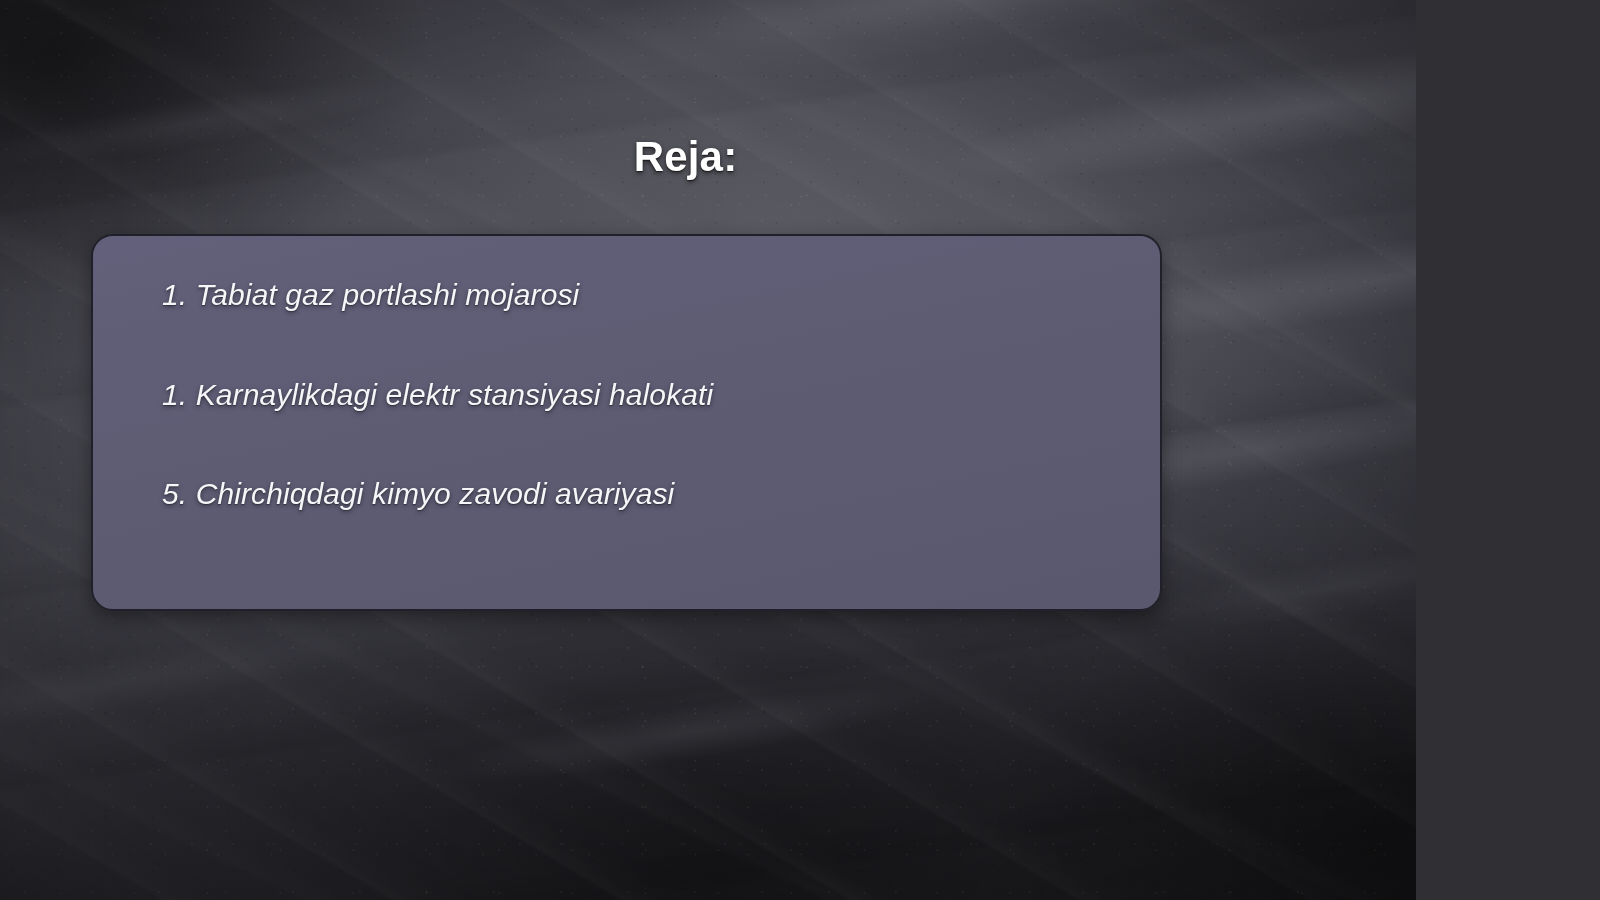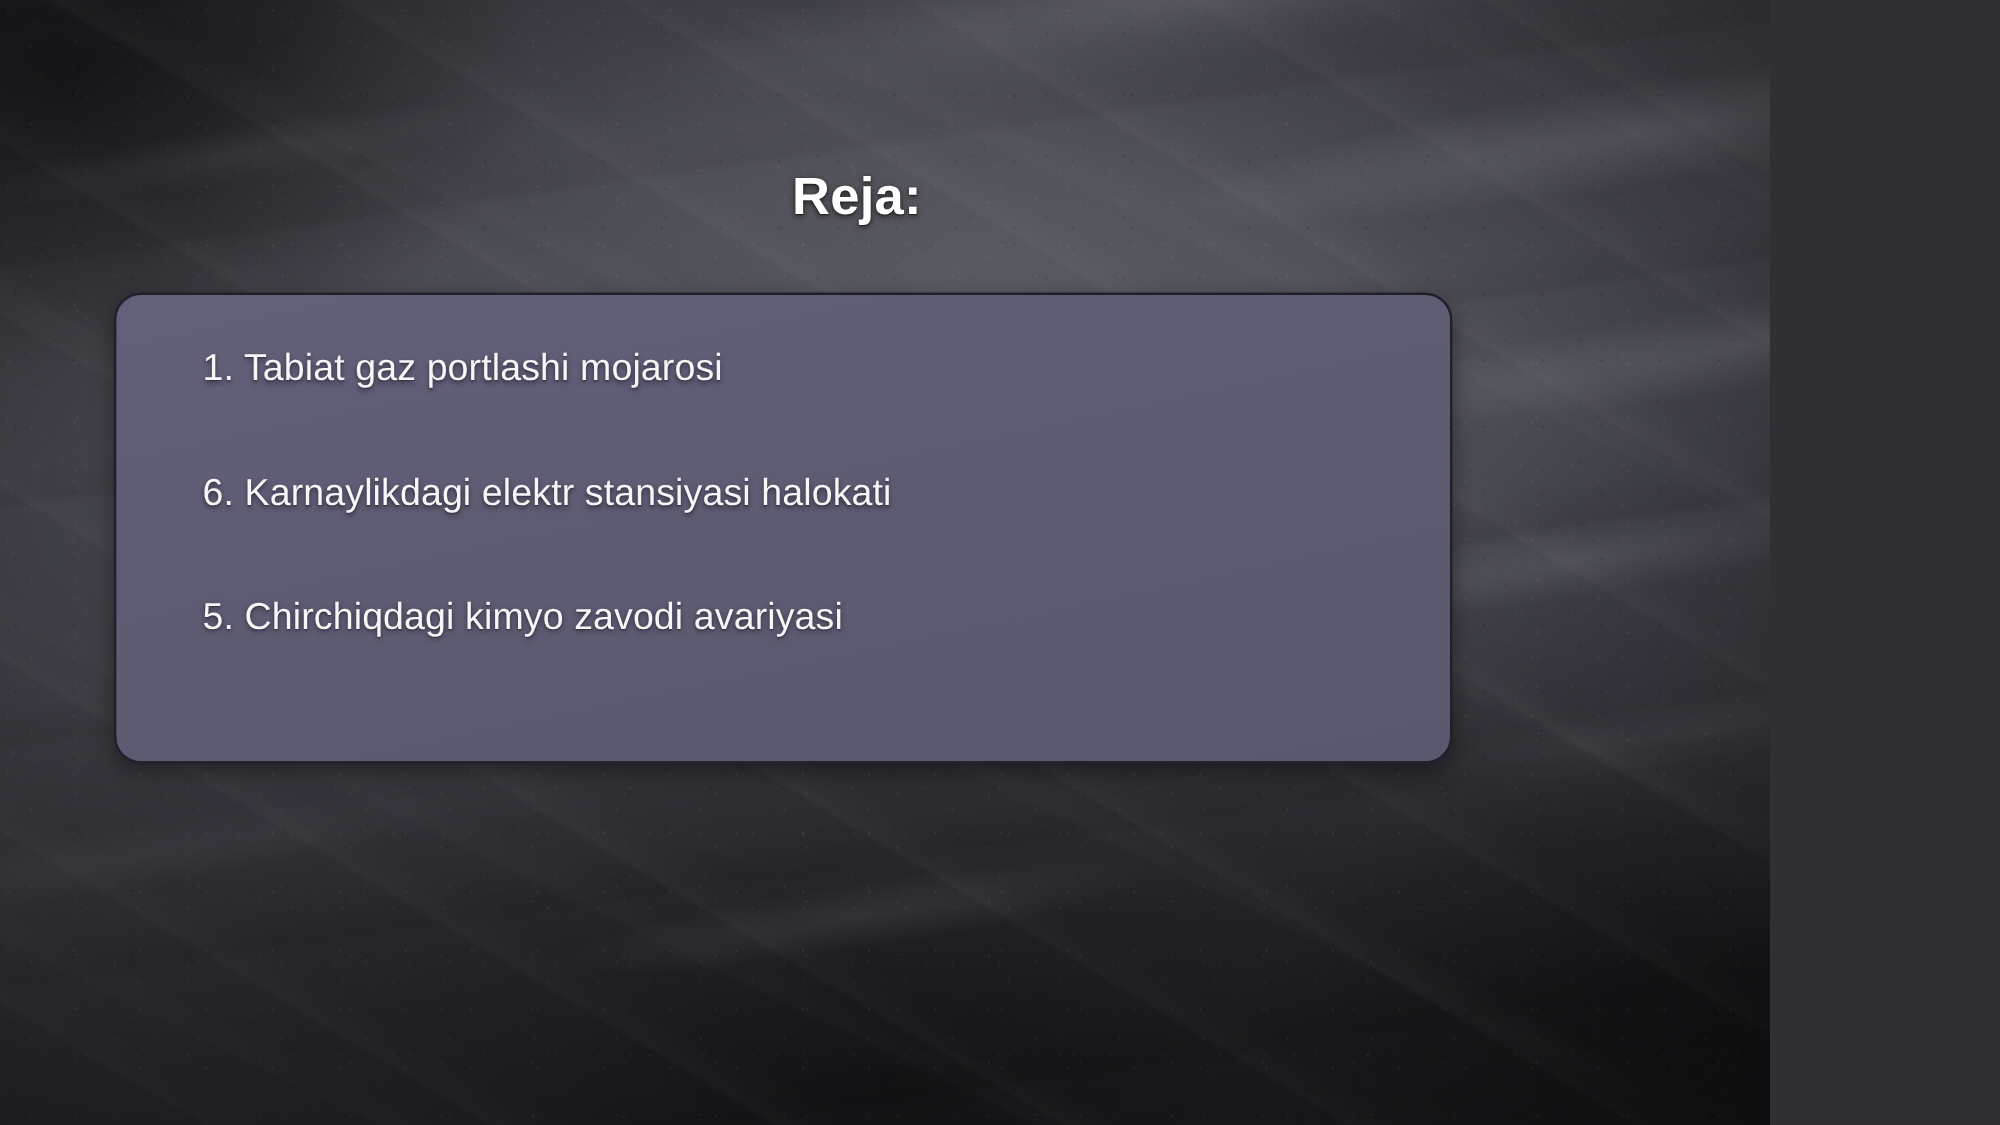--- a/index.html
+++ b/index.html
@@ -150,20 +150,21 @@
   .reja-list {
     position: absolute;
     left: 69px;
     top: 43px;
     right: 24px;
     list-style: none;
   }
 
   .reja-item {
     font-size: 30px;
+    font-style: italic;
     font-weight: 400;
     color: #f6f6f8;
     line-height: 1.05;
     letter-spacing: 0.1px;
     margin-bottom: 68px;
     text-shadow: 0 2px 4px rgba(20,20,28,0.55), 0 1px 1px rgba(20,20,28,0.45);
     white-space: nowrap;
   }
 
   .reja-item:last-child { margin-bottom: 0; }
@@ -178,19 +179,19 @@
   <div class="bg-grain"></div>
   <div class="bg-vignette"></div>
 
   <div class="content">
 
     <div class="slide-title">Reja:</div>
 
     <div class="reja-card">
       <ul class="reja-list">
         <li class="reja-item">1. Tabiat gaz portlashi mojarosi</li>
-        <li class="reja-item">6. Karnaylikdagi elektr stansiyasi halokati</li>
+        <li class="reja-item">1. Karnaylikdagi elektr stansiyasi halokati</li>
         <li class="reja-item">5. Chirchiqdagi kimyo zavodi avariyasi</li>
       </ul>
     </div>
 
   </div>
 </div>
 
 </body></html>

